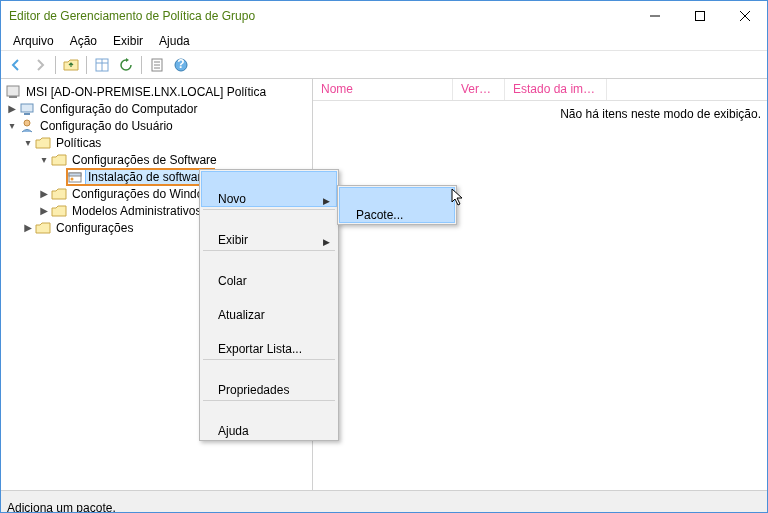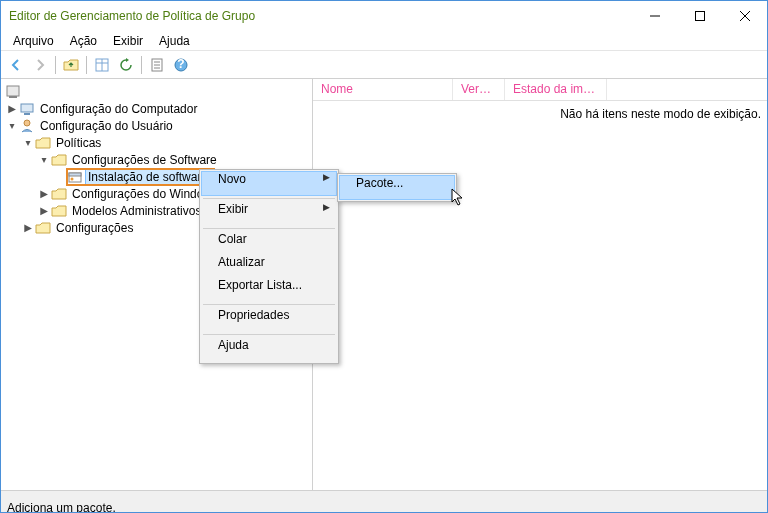--- a/index.html
+++ b/index.html
@@ -42,25 +42,25 @@
 .list-header { display: flex; height: 22px; border-bottom: 1px solid #e0e0e0; }
 .col { padding: 3px 8px; border-right: 1px solid #e8e8e8; color: #ec4899; cursor: default; overflow: hidden; text-overflow: ellipsis; white-space: nowrap; }
 .list-body { flex: 1; padding: 6px; color: #000; text-align: right; }
 
 
 .statusbar { height: 34px; border-top: 1px solid #d0d0d0; display: flex; align-items: center; padding: 0 6px; color: #000; background: #f0f0f0; }
 
 
 .ctx { position: absolute; background: #f2f2f2; border: 1px solid #b8b8b8; box-shadow: 2px 2px 4px rgba(0,0,0,0.25); padding: 2px; }
 .ctx-main { left: 198px; top: 168px; width: 140px; }
-.ctx-item { height: 23px; display: flex; align-items: flex-start; padding: 0 20px 0 16px; cursor: default; position: relative; color: #000; }
+.ctx-item { height: 34px; display: flex; align-items: flex-end; padding: 0 20px 0 16px; cursor: default; position: relative; color: #000; }
 .ctx-item.hover { background: #bfdfff; outline: 1px solid #8fc8ff; }
 .ctx-sep { height: 1px; background: #d0d0d0; margin: 3px 1px; }
 .ctx-arrow { position: absolute; right: 6px; font-size: 9px; color: #333; }
-.ctx-sub { left: 336px; top: 172px; width: 120px; }
+.ctx-sub { left: 336px; top: 184px; width: 120px; }
 
 
 .cursor { position: absolute; left: 450px; top: 187px; pointer-events: none; }
 
 
 svg { display: block; }
 </style>
 </head>
 <body>
 
@@ -146,20 +146,21 @@
   <div class="tree-pane">
     <div class="tree">
 
       <div class="tree-row indent-0">
         <span class="tree-icon">
             <svg width="16" height="16" viewBox="0 0 16 16">
               <rect x="2" y="2" width="12" height="10" fill="#eaeaea" stroke="#888"></rect>
               <rect x="4" y="12" width="8" height="2" fill="#888"></rect>
             </svg>
           </span>
+        <span class="tree-label">MSI [AD-ON-PREMISE.LNX.LOCAL] Política</span>
       </div>
 
       <div class="tree-row indent-0">
         <span class="expander">▶</span>
         <span class="tree-icon">
             <svg width="16" height="16" viewBox="0 0 16 16">
               <rect x="2" y="3" width="12" height="8" fill="#dce9f5" stroke="#6a93bb"></rect>
               <rect x="5" y="12" width="6" height="2" fill="#6a93bb"></rect>
             </svg>
           </span>

